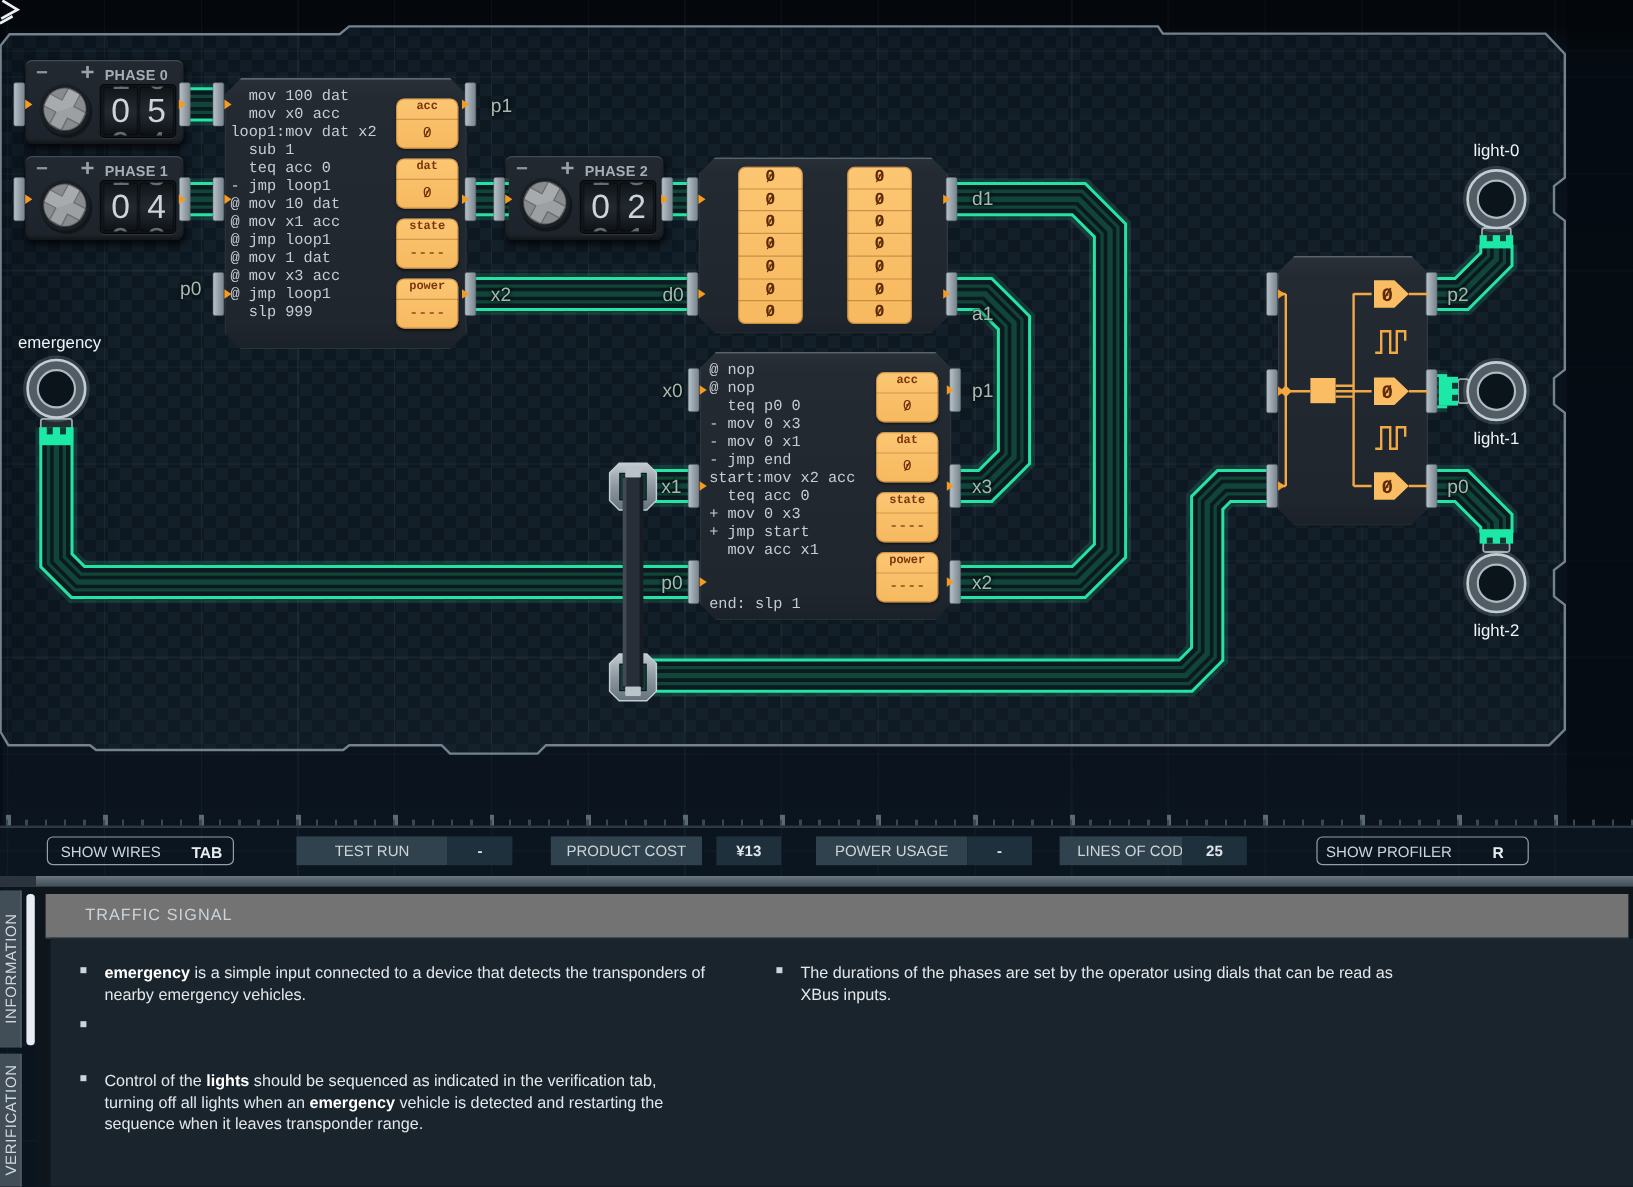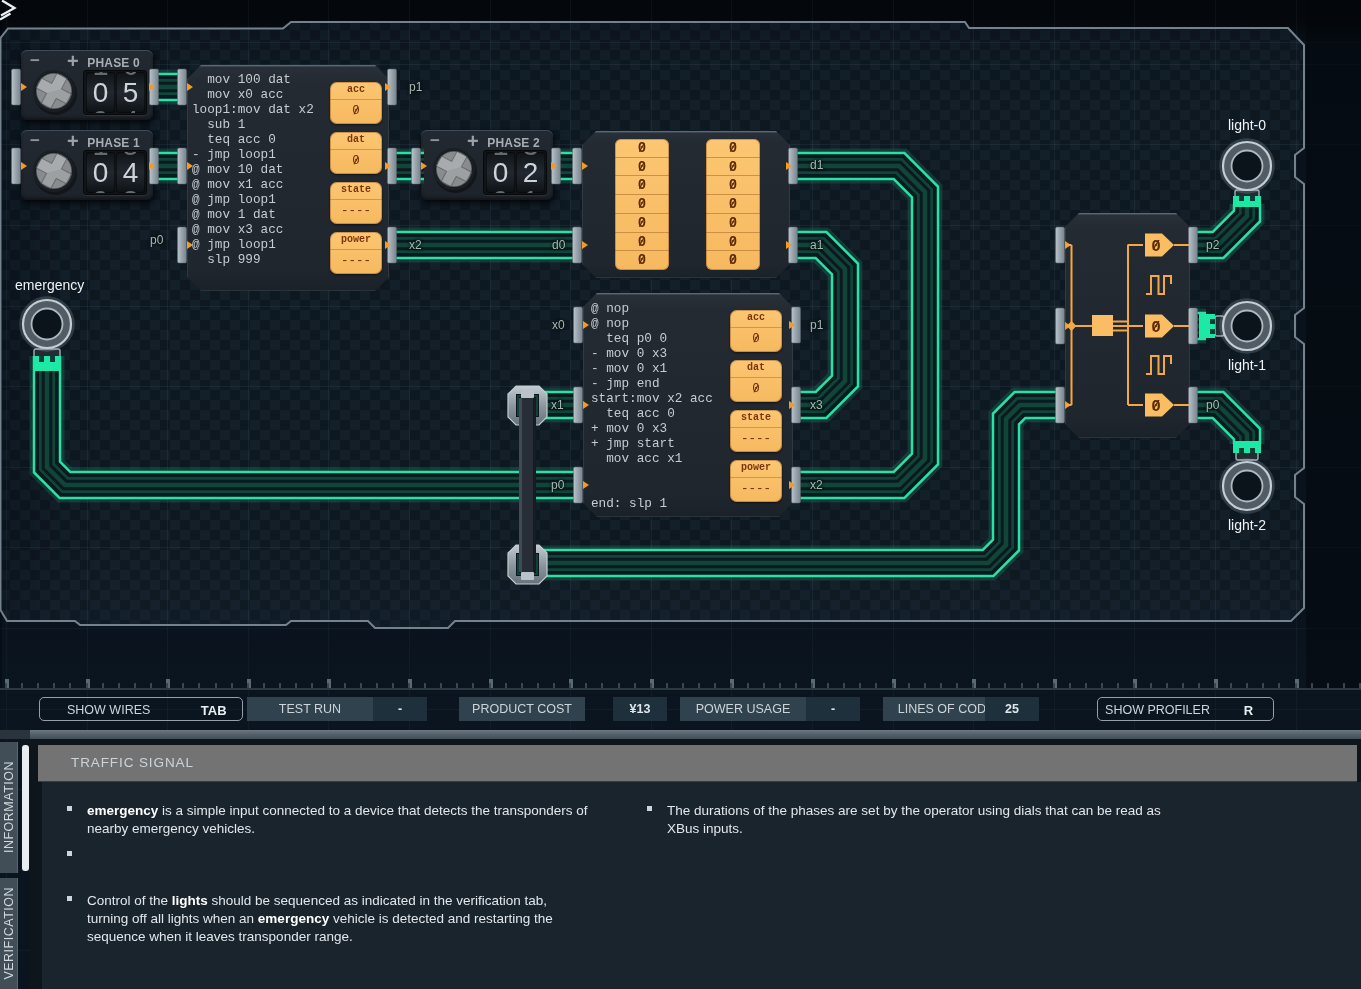--- a/index.html
+++ b/index.html
@@ -35,21 +35,21 @@
 .reg{position:absolute;width:52px;height:42px;background:linear-gradient(180deg,#fcc672,#f6b95f);border-radius:7px;box-shadow:inset 0 0 0 1px rgba(120,60,10,.35), 0 1px 2px rgba(0,0,0,.5);font-family:"Liberation Mono",monospace;text-align:center}
 .reg .rl{display:block;font-weight:bold;font-size:10px;color:#7c350c;margin-top:2px}
 .reg .rv{display:block;font-size:12.5px;color:#6d2d08;margin-top:4px;border-top:1px solid rgba(140,70,20,.35);padding-top:4px}
 .ramcol{position:absolute;width:54px;height:131px;background:linear-gradient(180deg,#fcc672,#f6b95f);border-radius:6px;box-shadow:inset 0 0 0 1px rgba(120,60,10,.35)}
 .ramcol .cell{position:relative;width:100%;height:18.71px;box-sizing:border-box;border-bottom:1px solid rgba(140,70,20,.4);text-align:center;font-family:"Liberation Mono",monospace;font-size:14px;font-weight:bold;color:#5c2a06;line-height:18px}
 .ramcol .cell:last-child{border-bottom:none}
 .z{position:relative;display:inline-block}
 .z::after{content:"";position:absolute;left:50%;top:50%;width:1.4px;height:10px;background:#5c2a06;transform:translate(-50%,-55%) rotate(30deg)}
 .rv .z::after{height:8px;width:1.2px;transform:translate(-50%,-52%) rotate(30deg)}
 
-.wl{position:absolute;font-size:12px;color:#a7b7b2;text-shadow:0 0 3px rgba(4,16,12,.9),0 0 3px rgba(4,16,12,.9)}
+.wl{position:absolute;font-size:16px;color:#a7b7b2;text-shadow:0 0 3px rgba(4,16,12,.9),0 0 3px rgba(4,16,12,.9)}
 .rl2{position:absolute;font-size:14px;color:#eef3f5;text-align:center}
 
 #ruler-t{position:absolute;left:5px;top:679px;width:1356px;height:9px;background:repeating-linear-gradient(90deg,#5a6a75 0 4px,transparent 4px 80.6px)}
 #ruler-s{position:absolute;left:5px;top:683px;width:1356px;height:5px;background:repeating-linear-gradient(90deg,#3a4750 0 2px,transparent 2px 16.12px)}
 #ruler-b{position:absolute;left:0;top:688px;width:1361px;height:2px;background:#2c3943}
 .btn{position:absolute;top:697px;height:24px;font-size:12.5px;color:#ccd4da}
 .btn .l,.btn .r{position:absolute;top:0;height:24px;display:flex;align-items:center;justify-content:center}
 .btn2 .l{left:0;width:126px;background:#30424d}
 .btn2 .r{right:0;width:54px;background:#1e303c;color:#dfe5ea;font-weight:bold}
 .btn1{border:1.5px solid #93a0aa;border-radius:5px;box-sizing:border-box}
@@ -485,39 +485,39 @@
 <span class="wl" style="left:409px;top:238px">x2</span>
 <span class="wl" style="left:150px;top:233px">p0</span>
 <span class="wl" style="left:552px;top:238px">d0</span>
 <span class="wl" style="left:552px;top:318px">x0</span>
 <span class="wl" style="left:551px;top:398px">x1</span>
 <span class="wl" style="left:551px;top:478px">p0</span>
 <span class="wl" style="left:810px;top:318px">p1</span>
 <span class="wl" style="left:810px;top:398px">x3</span>
 <span class="wl" style="left:810px;top:478px">x2</span>
 <span class="wl" style="left:810px;top:158px">d1</span>
-<span class="wl" style="left:810px;top:238px">a1</span>
+<span class="wl" style="left:810px;top:254px">a1</span>
 <span class="wl" style="left:1206px;top:238px">p2</span>
 <span class="wl" style="left:1206px;top:398px">p0</span>
 <span class="rl2" style="left:15px;top:277px">emergency</span>
 <span class="rl2" style="left:1197px;top:117px;width:100px">light-0</span>
 <span class="rl2" style="left:1197px;top:357px;width:100px">light-1</span>
 <span class="rl2" style="left:1197px;top:517px;width:100px">light-2</span>
 <div id="ruler-t"></div>
     <div id="ruler-s"></div>
     <div id="ruler-b"></div>
-<div class="btn btn1" style="left:39px;width:204px">
+<div class="btn btn1" style="left:39px;width:156px">
       <div class="l">SHOW WIRES</div>
       <div class="r">TAB</div>
     </div>
 <div class="btn btn2" style="left:247px;width:180px">
       <div class="l">TEST RUN</div>
       <div class="r">-</div>
     </div>
-<div class="btn btn2" style="left:459px;width:208px">
+<div class="btn btn2" style="left:459px;width:192px">
       <div class="l">PRODUCT COST</div>
       <div class="r">¥13</div>
     </div>
 <div class="btn btn2" style="left:680px;width:180px">
       <div class="l">POWER USAGE</div>
       <div class="r">-</div>
     </div>
 <div class="btn btn2" style="left:883px;width:156px">
       <div class="l">LINES OF CODE</div>
       <div class="r">25</div>

